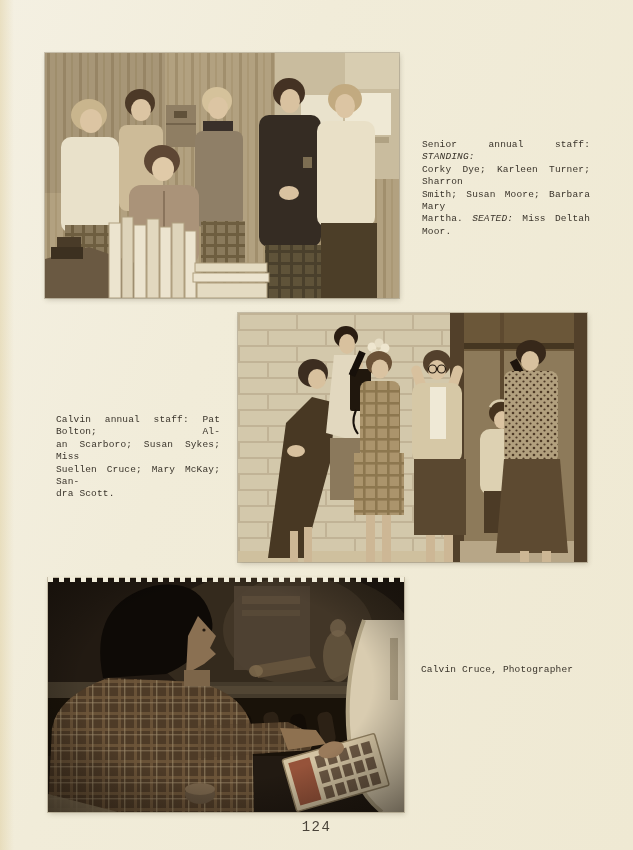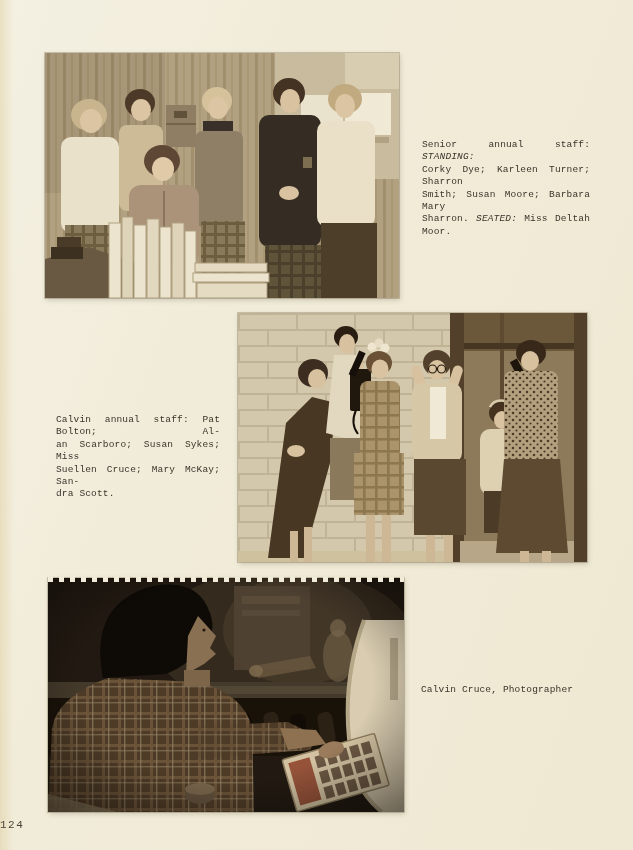--- a/index.html
+++ b/index.html
@@ -23,27 +23,27 @@
     content:''; position:absolute; left:0; right:0; top:-1px; height:5px;
     background:repeating-linear-gradient(90deg,#f1ecd9 0 5px, rgba(241,236,217,0) 5px 11px);
     pointer-events:none;
   }
   .caption {
     position:absolute; color:#3a342b;
     font-size:9.5px; line-height:12.4px; letter-spacing:.15px;
   }
   .caption-senior { left:422px; top:139px; width:168px; }
   .caption-junior { left:56px;  top:414px; width:164px; }
-  .caption-photog { left:421px; top:684px; width:190px; }
+  .caption-photog { left:421px; top:664px; width:190px; }
   .cap-line { white-space:normal; }
   .cap-line.just { text-align:justify; text-align-last:justify; }
   .it { font-style:italic; }
   .page-number {
-    position:absolute; top:819px; left:0; width:633px; 
-    font-size:11px; letter-spacing:1.5px; color:#4a443a;
+    position:absolute; top:819px; left:0; width:633px; text-align:center;
+    font-size:14px; letter-spacing:1.5px; color:#4a443a;
   }
 </style>
 </head>
 <body>
 
 <div class="page">
 
   <figure class="photo photo1" aria-label="Six senior annual staff members posed in an office; five standing, one seated behind a desk stacked with white books">
     <svg width="354" height="245" viewBox="0 0 354 245">
       <defs>
@@ -126,21 +126,21 @@
         <rect x="148" y="220" width="76" height="9" fill="#ece4cf" stroke="#ad9d7d" stroke-width="1"></rect>
         <rect x="152" y="230" width="70" height="15" fill="#e4dbc2" stroke="#ad9d7d" stroke-width="1"></rect>
       </g>
     </svg>
   </figure>
 
   <div class="caption caption-senior">
     <div class="cap-line just"><span>Senior annual staff: </span><span class="it">STANDING:</span></div>
     <div class="cap-line just">Corky Dye; Karleen Turner; Sharron</div>
     <div class="cap-line just">Smith; Susan Moore; Barbara Mary</div>
-    <div class="cap-line just"><span>Sharron. </span><span class="it">SEATED:</span><span> Miss Deltah</span></div>
+    <div class="cap-line just"><span>Martha. </span><span class="it">SEATED:</span><span> Miss Deltah</span></div>
     <div class="cap-line">Moor.</div>
   </div>
 
   <div class="caption caption-junior">
     <div class="cap-line just">Calvin annual staff: Pat Bolton; Al-</div>
     <div class="cap-line just">an Scarboro; Susan Sykes; Miss</div>
     <div class="cap-line just">Suellen Cruce; Mary McKay; San-</div>
     <div class="cap-line">dra Scott.</div>
   </div>
 

